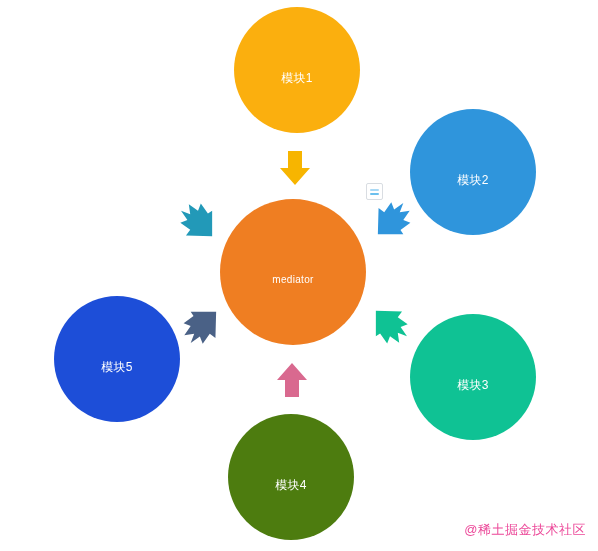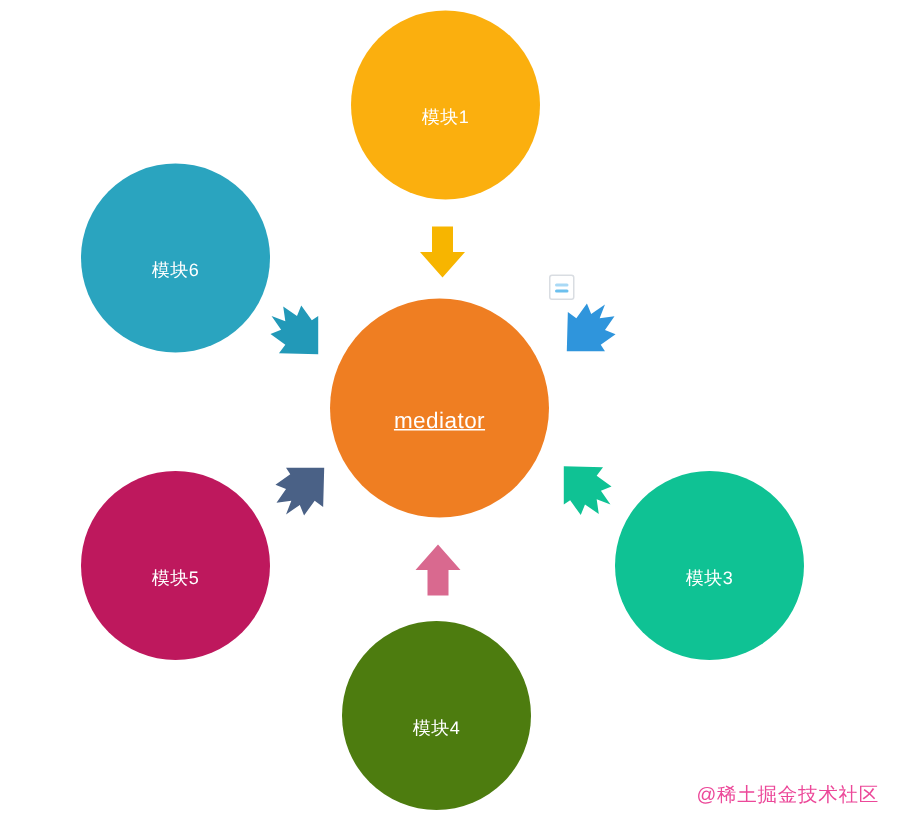--- a/index.html
+++ b/index.html
@@ -28,22 +28,21 @@
   .node-label {
     color: #ffffff;
     font-size: 12px;
     line-height: 1;
     letter-spacing: 0.3px;
     user-select: none;
     text-align: center;
     margin-top: 16px;
   }
   .node-center .node-label {
-    font-size: 15px;
-    text-decoration: underline;
+    font-size: 10px;
   }
   .arrow {
     position: absolute;
     pointer-events: none;
   }
   .arrow svg {
     display: block;
     overflow: visible;
   }
   #placeholder-icon {
@@ -79,30 +78,30 @@
     letter-spacing: 0.5px;
     user-select: none;
     white-space: nowrap;
   }
 </style>
 </head>
 <body>
 
 <div id="canvas">
 
-  <div class="node" id="node-module-6" style="width: 126px; height: 126px; left: 54px; top: 109px; background: rgb(42, 164, 191);">
-    <span class="node-label">模块6</span>
-  </div>
 
   <div class="node" id="node-module-1" style="width: 126px; height: 126px; left: 234px; top: 7px; background: rgb(251, 175, 14);">
     <span class="node-label">模块1</span>
   </div>
 
+  <div class="node" id="node-module-2" style="width: 126px; height: 126px; left: 410px; top: 109px; background: rgb(47, 149, 220);">
+    <span class="node-label">模块2</span>
+  </div>
 
-  <div class="node" id="node-module-5" style="width: 126px; height: 126px; left: 54px; top: 314px; background: #be185d;">
+  <div class="node" id="node-module-5" style="width: 126px; height: 126px; left: 54px; top: 296px; background: #1d4ed8;">
     <span class="node-label">模块5</span>
   </div>
 
   <div class="node" id="node-module-3" style="width: 126px; height: 126px; left: 410px; top: 314px; background: rgb(15, 194, 148);">
     <span class="node-label">模块3</span>
   </div>
 
   <div class="node" id="node-module-4" style="width: 126px; height: 126px; left: 228px; top: 414px; background: #4d7c0f;">
     <span class="node-label">模块4</span>
   </div>

